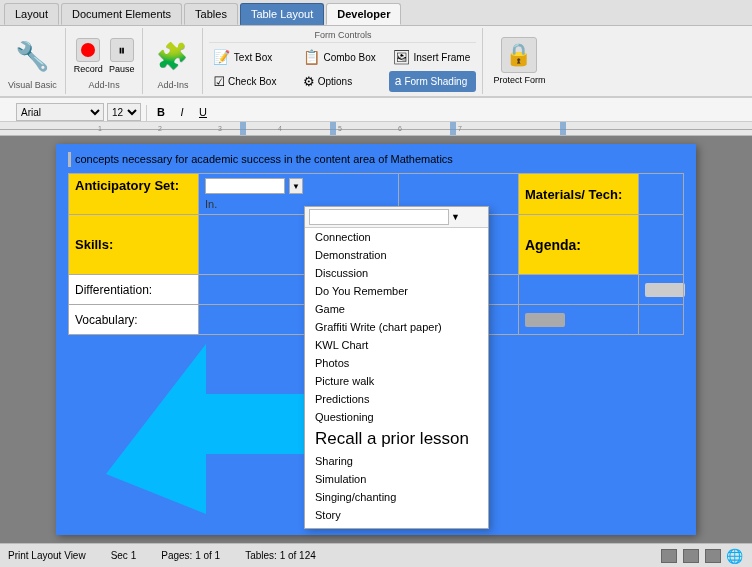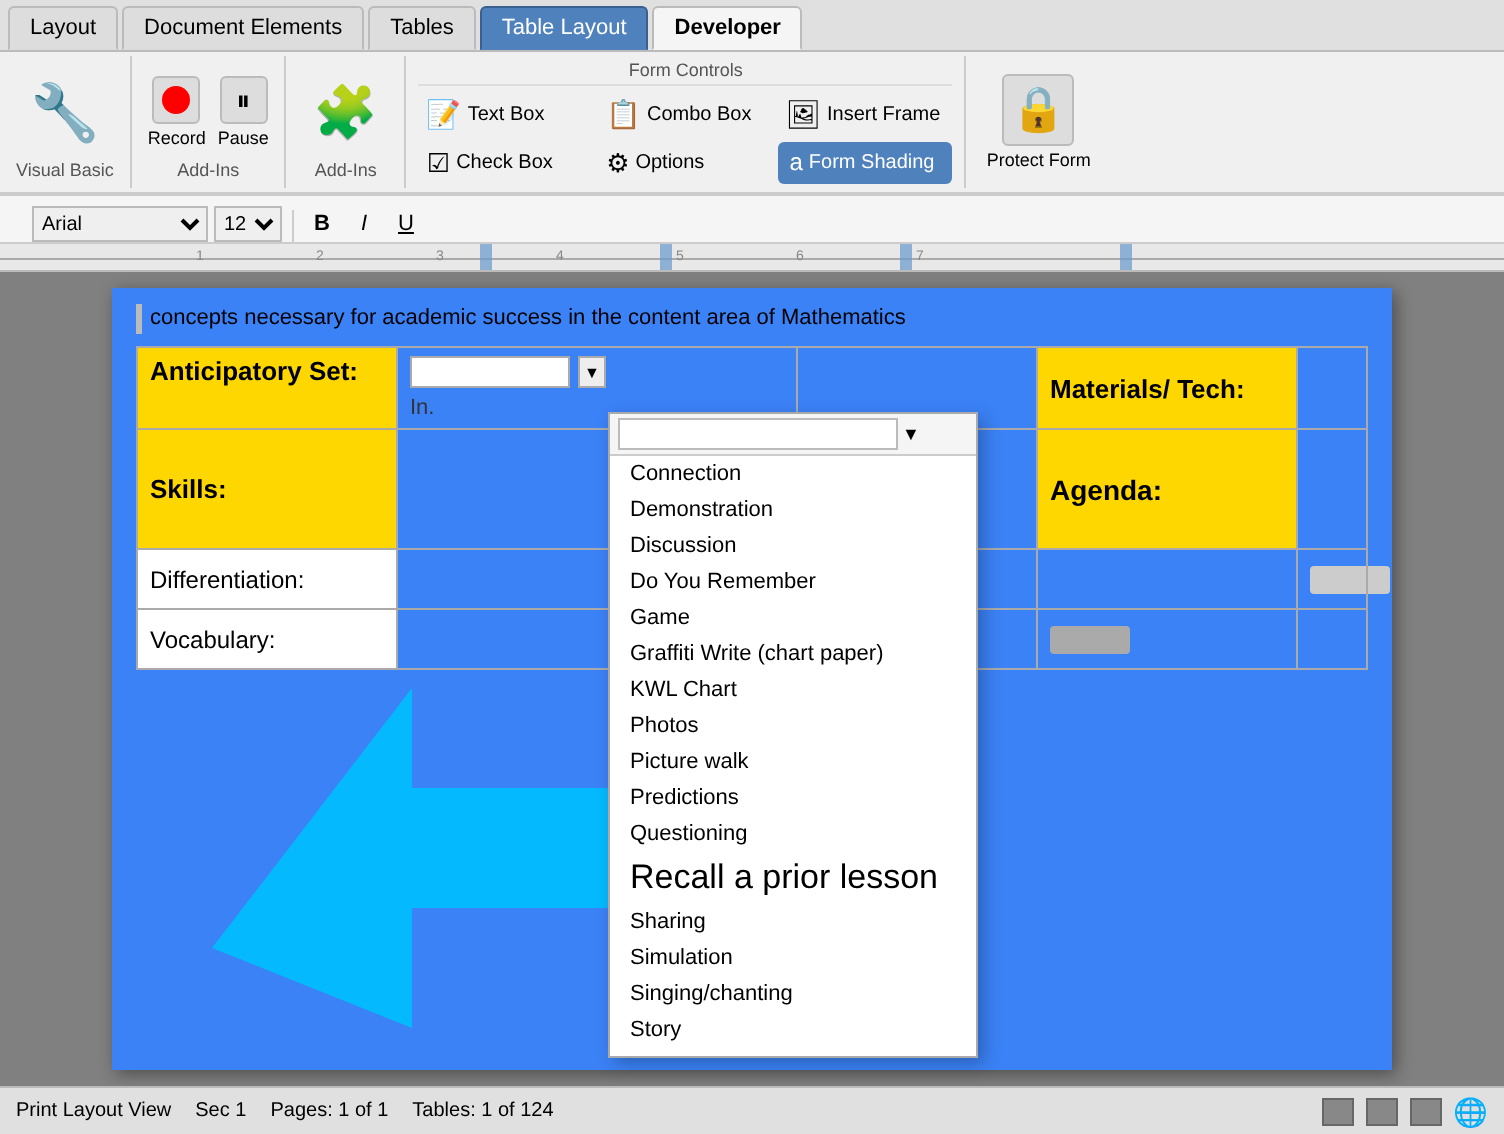--- a/index.html
+++ b/index.html
@@ -131,21 +131,21 @@
         <td style="background:#FFD700; border:1px solid #aaa; padding:4px 6px; font-weight:bold; font-size:13px; width:130px; vertical-align:top;">Anticipatory Set:</td>
         <td style="border:1px solid #aaa; padding:4px 6px; vertical-align:top; width:200px; position:relative;">
 
           <div style="display:flex; align-items:center; gap:4px;">
             <input type="text" style="width: 80px; height: 16px; border: 1px solid rgb(170, 170, 170); font-size: 10px; padding: 0px 2px;">
             <button style="width:14px; height:16px; border:1px solid #aaa; background:#eee; cursor:pointer; font-size:8px; padding:0; display:flex; align-items:center; justify-content:center;">▼</button>
           </div>
           <div style="font-size:11px; margin-top:4px; color:#333;">In.</div>
         </td>
         <td style="border:1px solid #aaa; padding:4px 6px; width:120px;"></td>
-        <td style="background:#FFD700; border:1px solid #aaa; padding:4px 6px; font-weight:bold; font-size:13px; width:130px;">Materials/ Tech:</td>
+        <td style="background:#FFD700; border:1px solid #aaa; padding:4px 6px; font-weight:bold; font-size:13px; width:120px;">Materials/ Tech:</td>
         <td style="border:1px solid #aaa; padding:4px 6px;"></td>
       </tr>
       <tr>
         <td style="background:#FFD700; border:1px solid #aaa; padding:4px 6px; font-weight:bold; font-size:13px;">Skills:</td>
         <td colspan="2" style="border:1px solid #aaa; padding:4px 6px; height:60px; vertical-align:top;"></td>
         <td style="background:#FFD700; border:1px solid #aaa; padding:4px 6px; font-weight:bold; font-size:14px;">Agenda:</td>
         <td style="border:1px solid #aaa; padding:4px 6px; height:60px;"></td>
       </tr>
       <tr>
         <td style="background:white; border:1px solid #aaa; padding:4px 6px; font-size:12px;">Differentiation:</td>
@@ -197,21 +197,21 @@
           <div style="padding: 3px 10px; font-size: 11px; cursor: pointer;">Sharing</div>
           <div style="padding: 3px 10px; font-size: 11px; cursor: pointer;">Simulation</div>
           <div style="padding: 3px 10px; font-size: 11px; cursor: pointer;">Singing/chanting</div>
           <div style="padding: 3px 10px; font-size: 11px; cursor: pointer;">Story</div>
           <div style="padding: 3px 10px; font-size: 11px; cursor: pointer;">Tell me about</div>
         </div>
     </div>
   </div>
 </div>
 
-<div style="background:#e0e0e0; height:24px; display:flex; align-items:center; padding:0 8px; font-size:10px; gap:12px; border-top:1px solid #bbb;">
+<div style="background:#e0e0e0; height:24px; display:flex; align-items:center; padding:0 8px; font-size:10px; gap:25px; border-top:1px solid #bbb;">
   <span>Print Layout View</span>
   <span>Sec  1</span>
   <span>
     <span>Pages:</span> <span>1 of 1</span>
   </span>
   <span>
     <span>Tables:</span> <span>1 of 124</span>
   </span>
   <div style="margin-left:auto; display:flex; gap:6px; align-items:center;">
     <div style="width:16px; height:14px; background:#888; border:1px solid #666; cursor:pointer;"></div>

